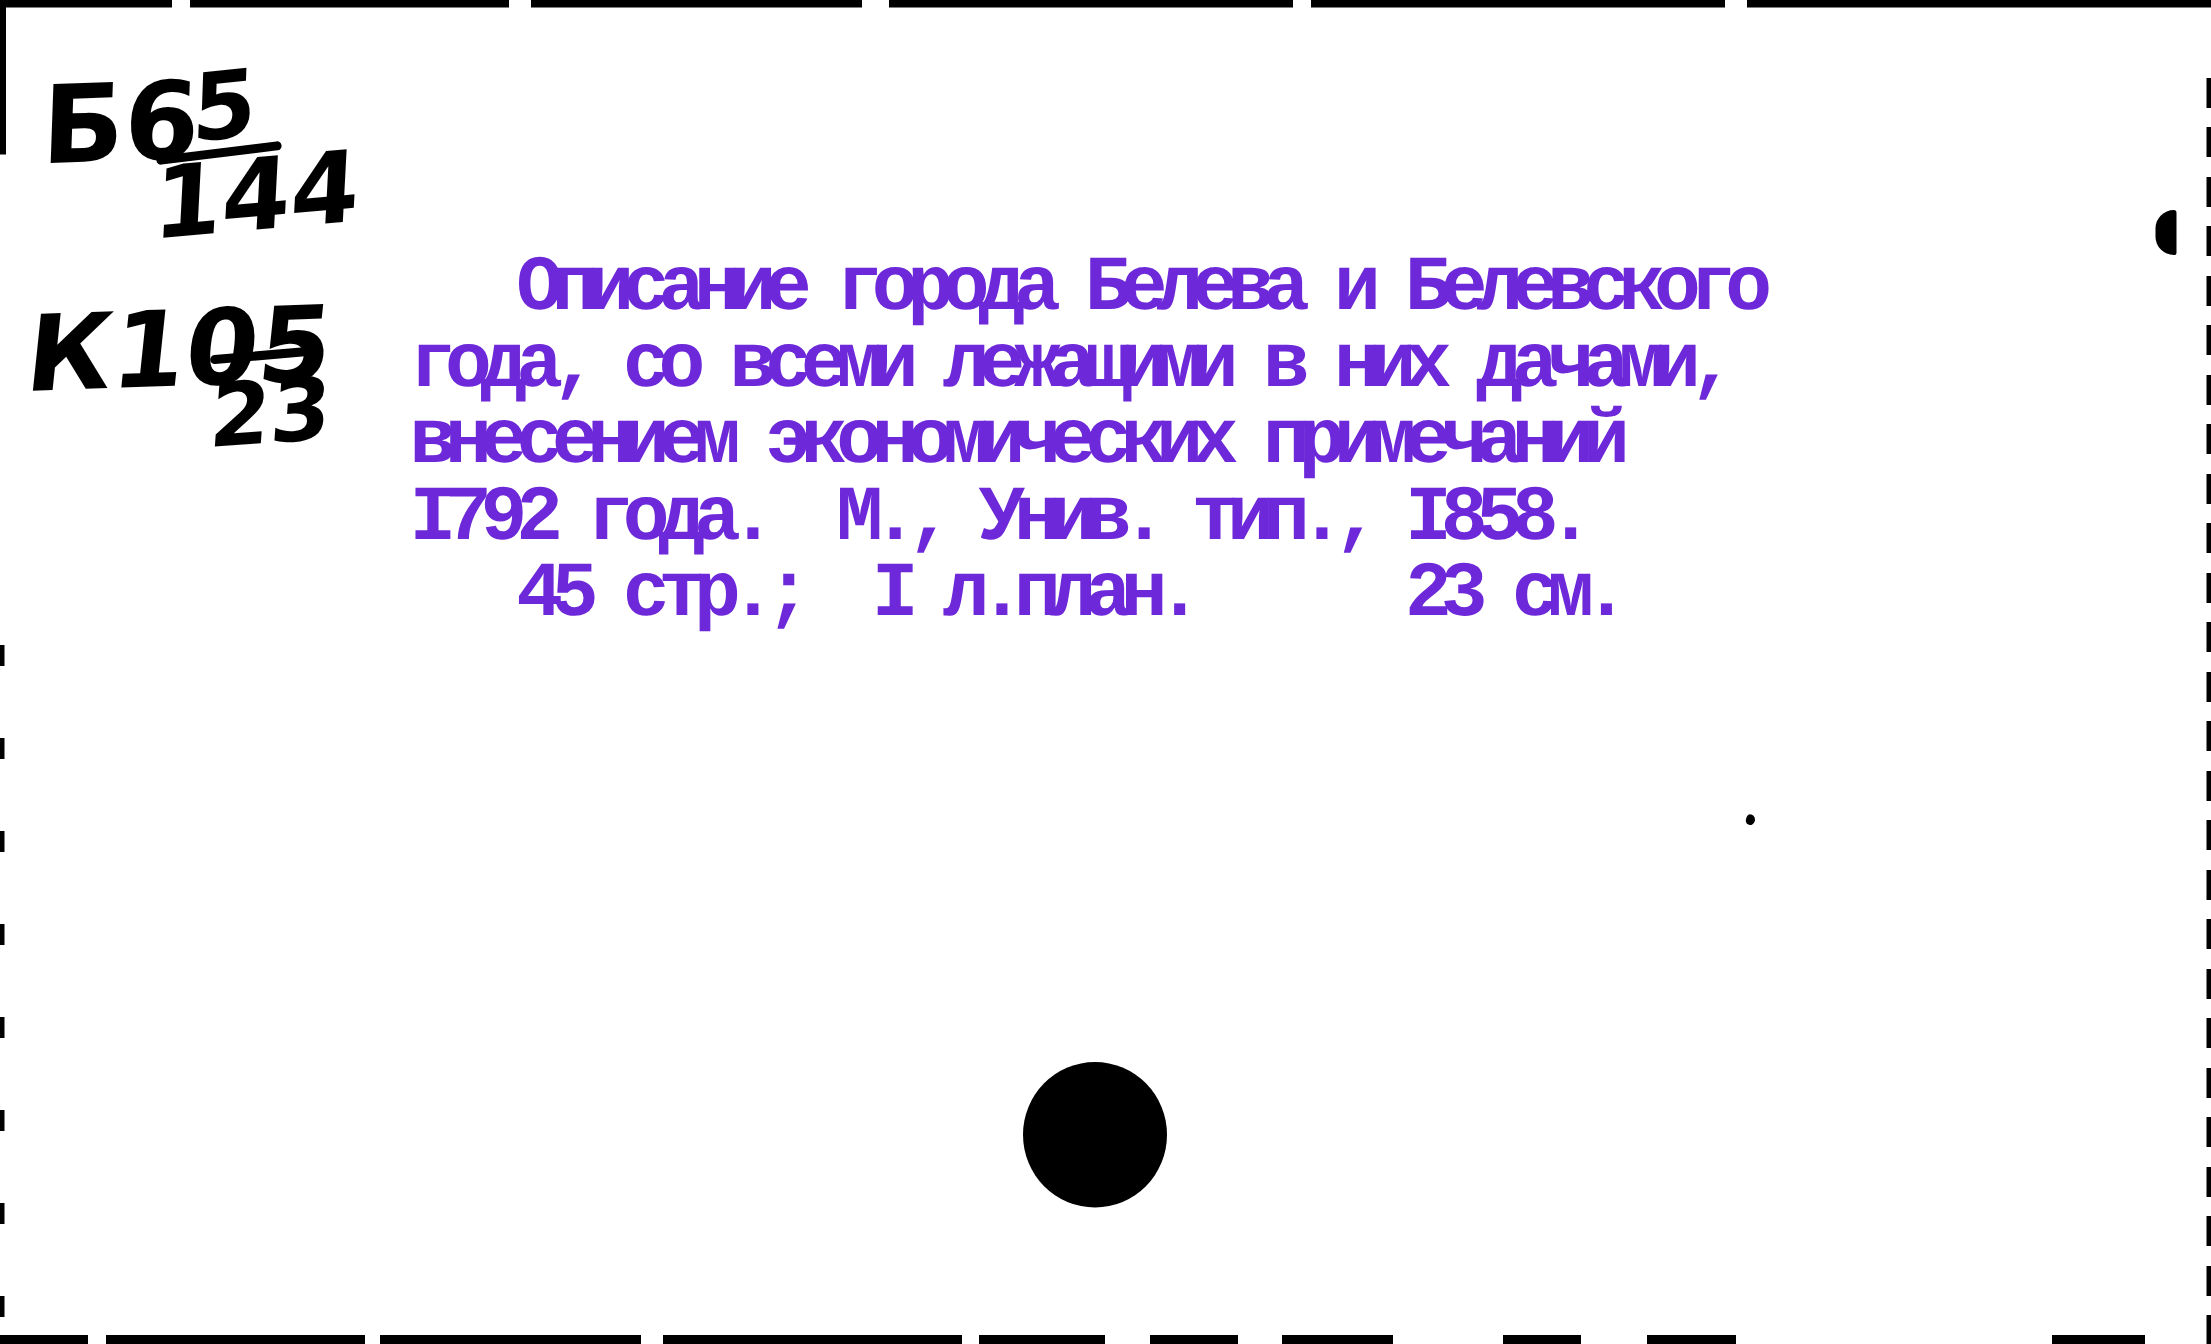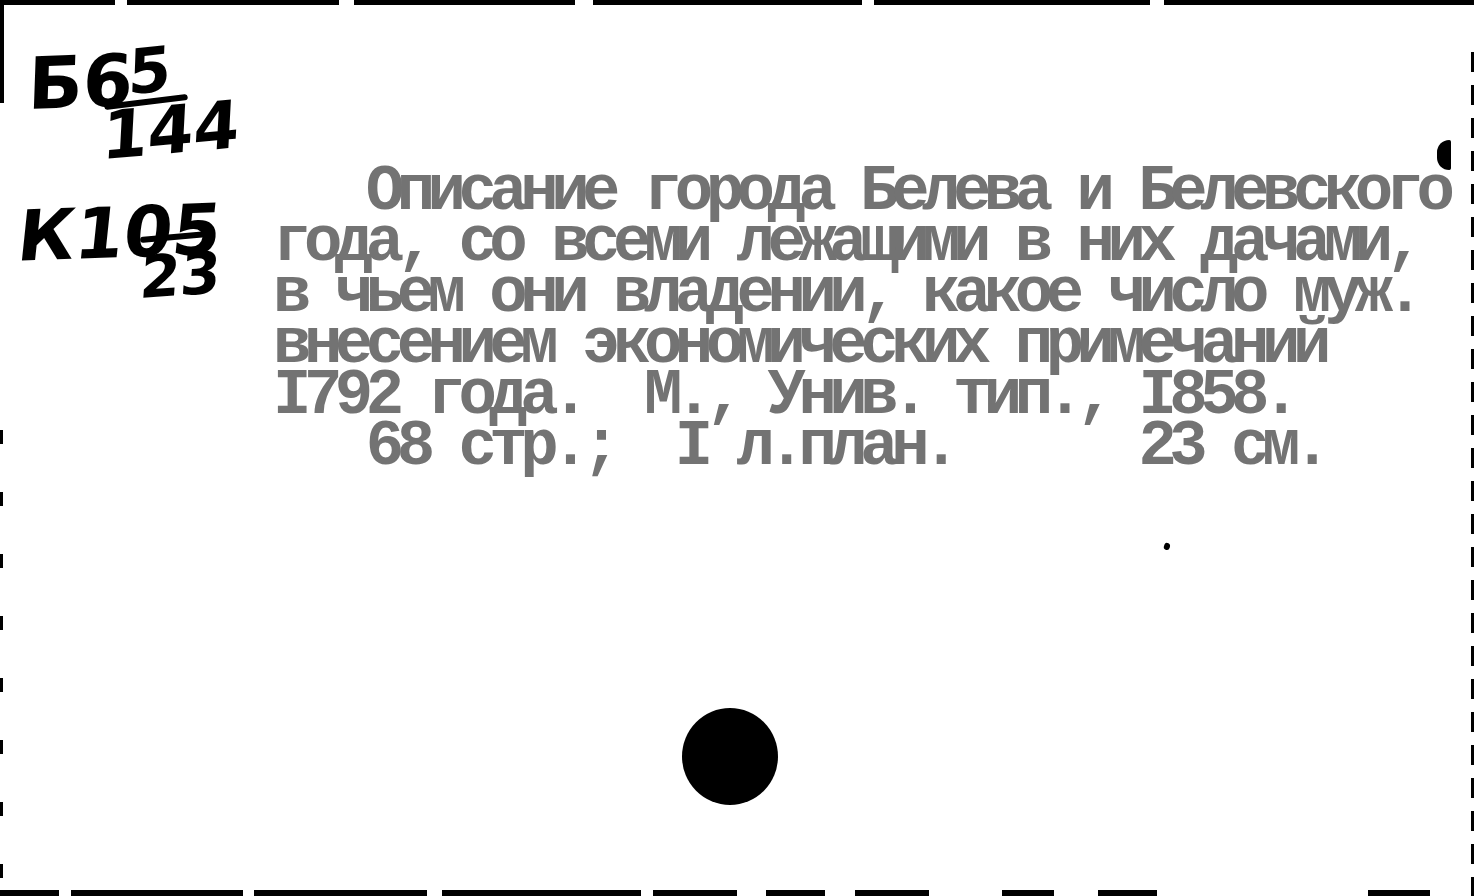--- a/index.html
+++ b/index.html
@@ -14,24 +14,24 @@
     background: #ffffff;
     overflow: hidden;
     font-family: "Liberation Mono", "DejaVu Sans Mono", monospace;
   }
 
   
   .entry {
     position: absolute;
     left: 273px;
     top: 167px;
-    color: #737373;
+    color: #6d28d9;
     font-family: "Liberation Mono", "DejaVu Sans Mono", monospace;
     font-weight: bold;
-    font-size: 64px;
+    font-size: 52px;
     line-height: 51px;
     letter-spacing: -7.5px;
   }
   .entry .line {
     white-space: pre;
   }
 
   
   .hand {
     position: absolute;
@@ -145,21 +145,20 @@
 
   <div>
     <span class="hand cn-bot-prefix">К105</span>
     <span class="bar cn-bot-bar"></span>
     <span class="hand cn-bot-den">23</span>
   </div>
 
   <div class="entry">
     <div class="line">   Описание города Белева и Белевского</div>
     <div class="line">года, со всеми лежащими в них дачами,</div>
-    <div class="line">в чьем они владении, какое число муж.</div>
     <div class="line">внесением экономических примечаний</div>
     <div class="line">I792 года.  М., Унив. тип., I858.</div>
-    <div class="line">   68 стр.;  I л.план.      23 см.</div>
+    <div class="line">   45 стр.;  I л.план.      23 см.</div>
   </div>
 
   <div class="punch-hole"></div>
 
 </div>
 
 </body></html>

